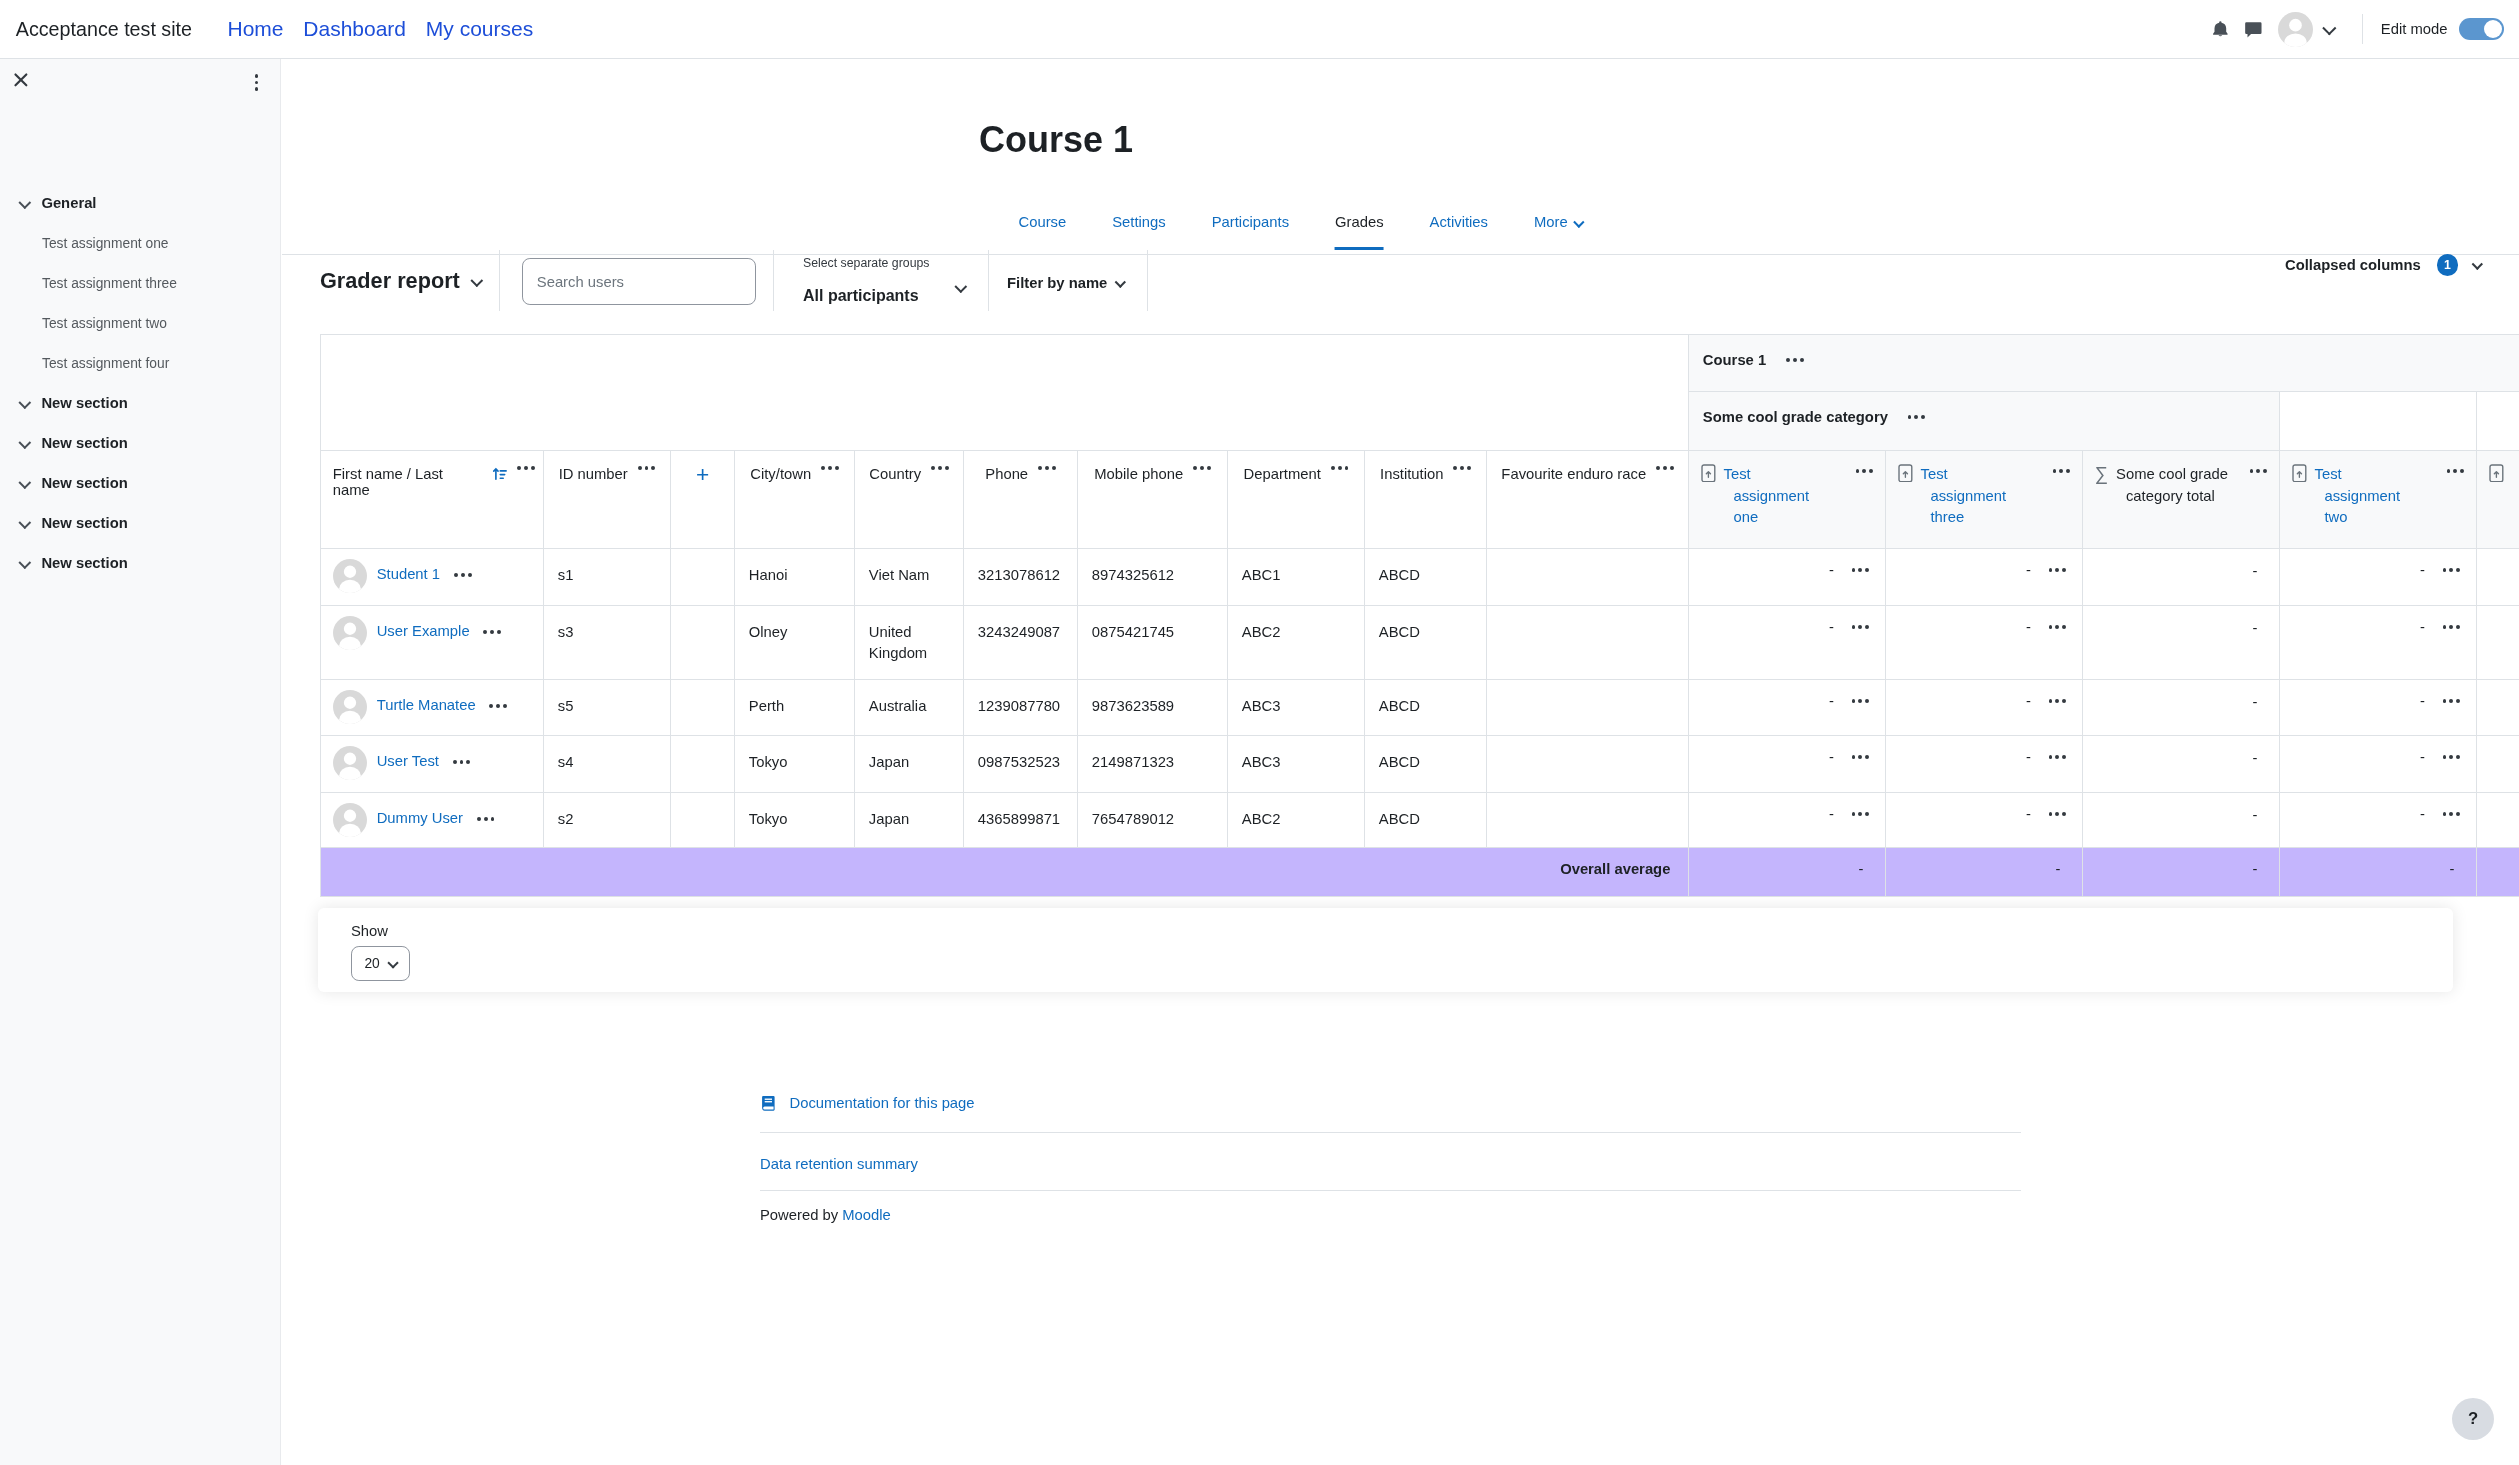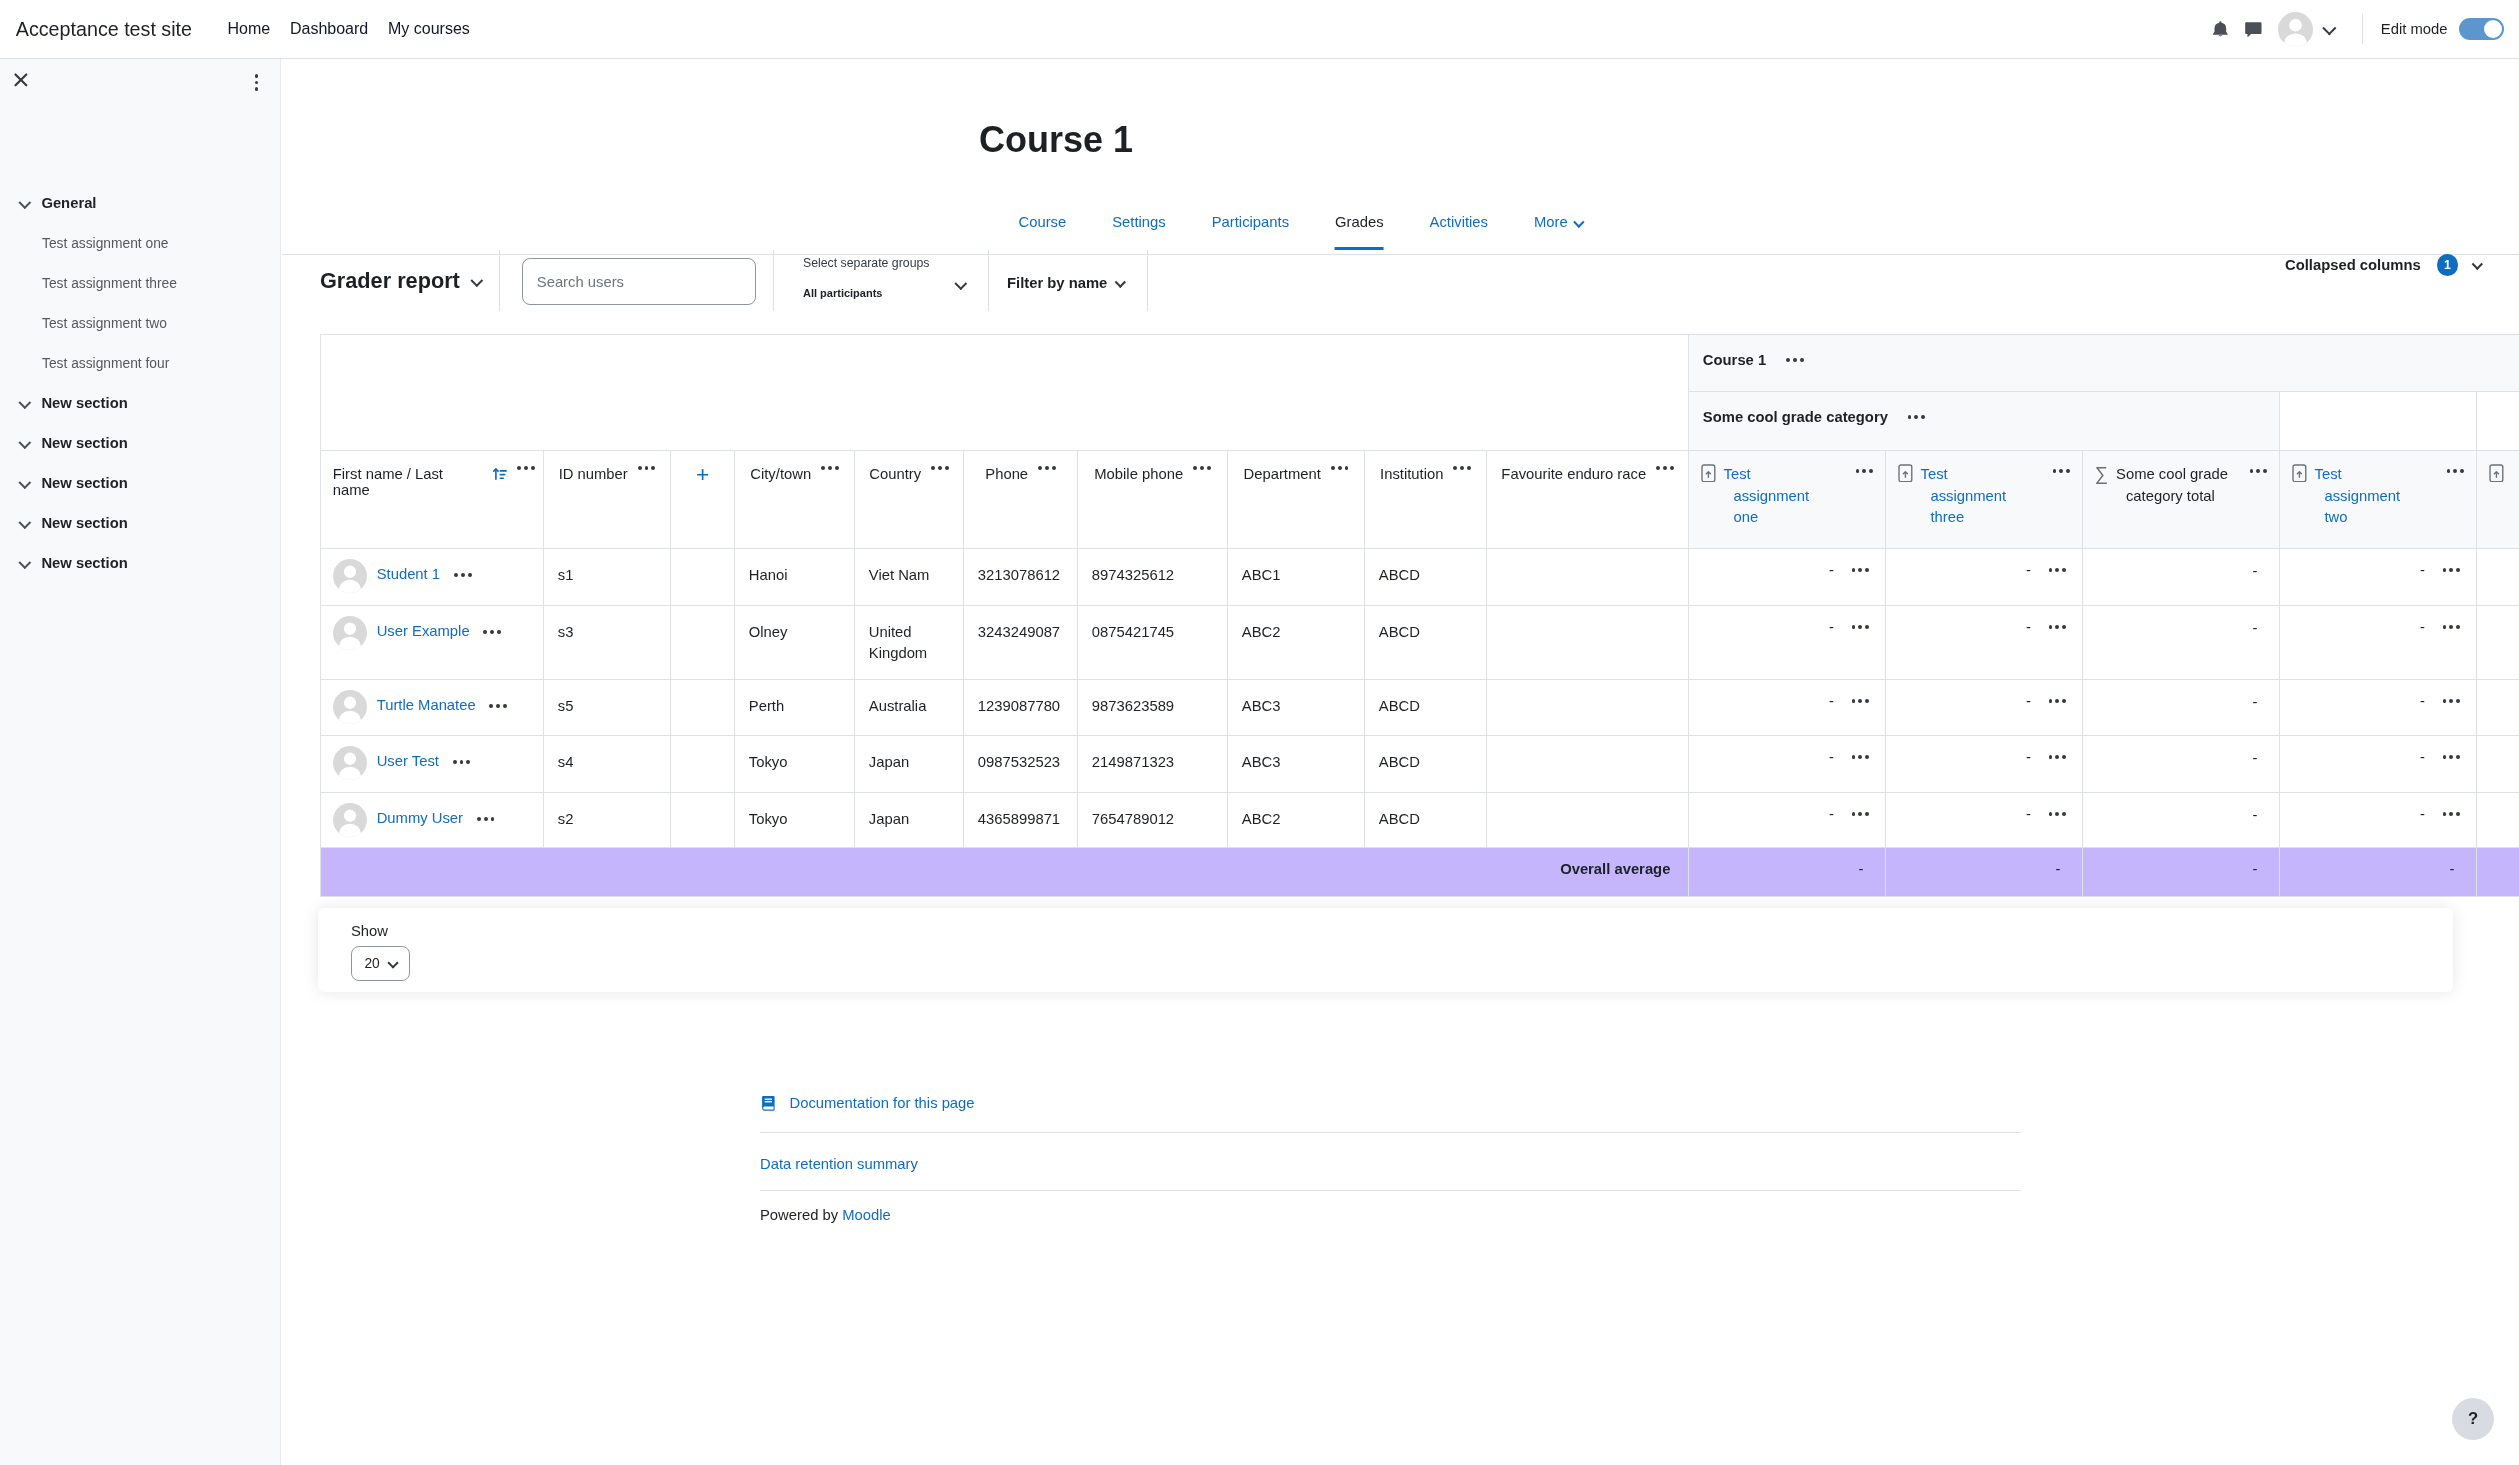--- a/index.html
+++ b/index.html
@@ -8,21 +8,21 @@
     background:#fff;color:#1d2125;
     font-family:"Liberation Sans",sans-serif;font-size:14.8px;
   }
   a{text-decoration:none;color:#0f6cbf}
   
   .navbar{position:absolute;top:0;left:0;right:0;height:59px;background:#fff;
     border-bottom:1px solid #dee2e6;display:flex;align-items:center;
     padding:0 15.8px;box-sizing:border-box;z-index:10}
   .brand{font-size:19.7px;color:#1d2125;white-space:nowrap}
   .nav-links{display:flex;margin-left:25.6px}
-  .nav-link{font-size:16px;color:#0f172a;padding:0 9.9px;cursor:pointer}
+  .nav-link{font-size:21px;color:#1d4ed8;padding:0 9.9px;cursor:pointer}
   .nav-right{margin-left:auto;display:flex;align-items:center}
   .icon-btn{display:flex;align-items:center;justify-content:center;width:33px;height:33px;cursor:pointer}
   .avatar{border-radius:50%;display:block}
   .nav-right .avatar{width:35px;height:35px;margin-left:7.9px}
   .chev{display:inline-block;width:7.9px;height:7.9px;border-left:2px solid currentColor;
     border-bottom:2px solid currentColor;transform:rotate(-45deg) translateY(-1px)}
   .nav-chev{margin:0 9.9px 0 11.8px;color:#343a40}
   .nav-vdiv{width:1px;height:29.6px;background:#dee2e6;margin:0 17.7px}
   .edit-label{font-size:14.8px;margin-right:11.8px}
   .toggle{width:45px;height:22.7px;border-radius:11.8px;background:#5b96cf;position:relative;cursor:pointer}
@@ -50,21 +50,21 @@
   .report{position:absolute;top:268px;left:320px;display:flex;align-items:center;gap:12.8px;
     font-size:21.7px;font-weight:bold;cursor:pointer}
   .report .chev{width:6.9px;height:6.9px;color:#343a40}
   .vdiv{position:absolute;top:250px;width:1px;height:61px;background:#dee2e6}
   .search{position:absolute;top:258px;left:522px;width:234px;height:47px;border:1px solid #8f959e;
     border-radius:7.9px;font-size:14.8px;padding:0 13.8px;box-sizing:border-box;background:#fff;
     font-family:"Liberation Sans",sans-serif;color:#1d2125}
   .search::placeholder{color:#6c757d}
   .groups{position:absolute;top:256px;left:803px;display:flex;align-items:center;gap:27.6px;cursor:pointer}
   .groups-label{font-size:12.3px;color:#343a40;margin-bottom:17px}
-  .groups-value{font-size:11px;font-weight:bold}
+  .groups-value{font-size:16px;font-weight:bold}
   .groups .chev{width:6.9px;height:6.9px;color:#343a40;margin-top:13.8px}
   .filter{position:absolute;top:275px;left:1007px;display:flex;align-items:center;gap:9.9px;
     font-size:14.8px;font-weight:bold;cursor:pointer}
   .filter .chev{width:5.9px;height:5.9px;color:#343a40}
   .collapsed{position:absolute;top:254px;left:2285px;display:flex;align-items:center;gap:16px;
     font-size:14.8px;font-weight:bold;cursor:pointer}
   .badge{width:21.7px;height:21.7px;border-radius:50%;background:#0f6cbf;color:#fff;font-size:12.3px;
     display:flex;align-items:center;justify-content:center;font-weight:bold}
   .collapsed .chev{width:5.9px;height:5.9px;color:#343a40}
   

